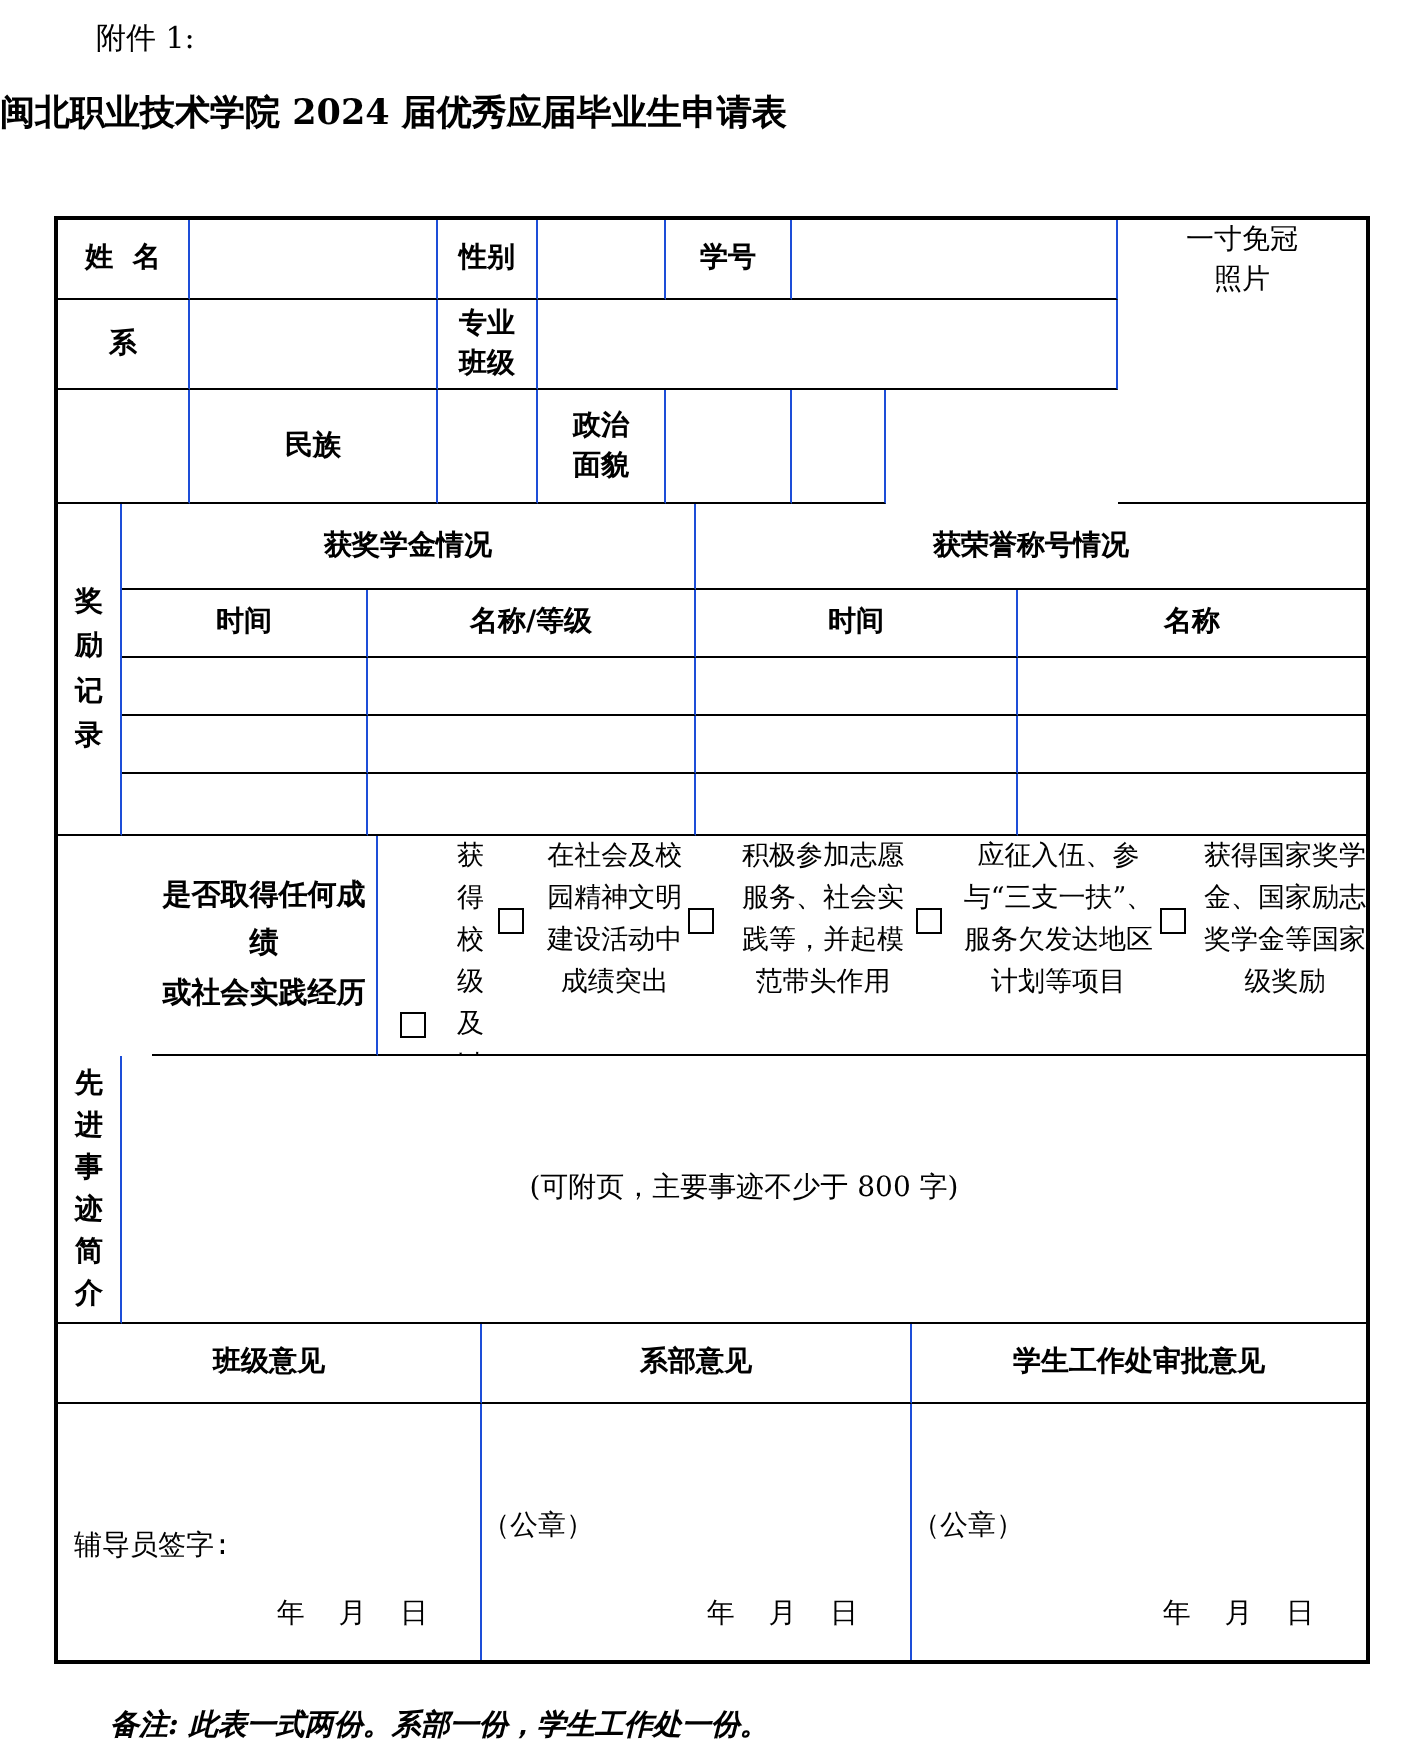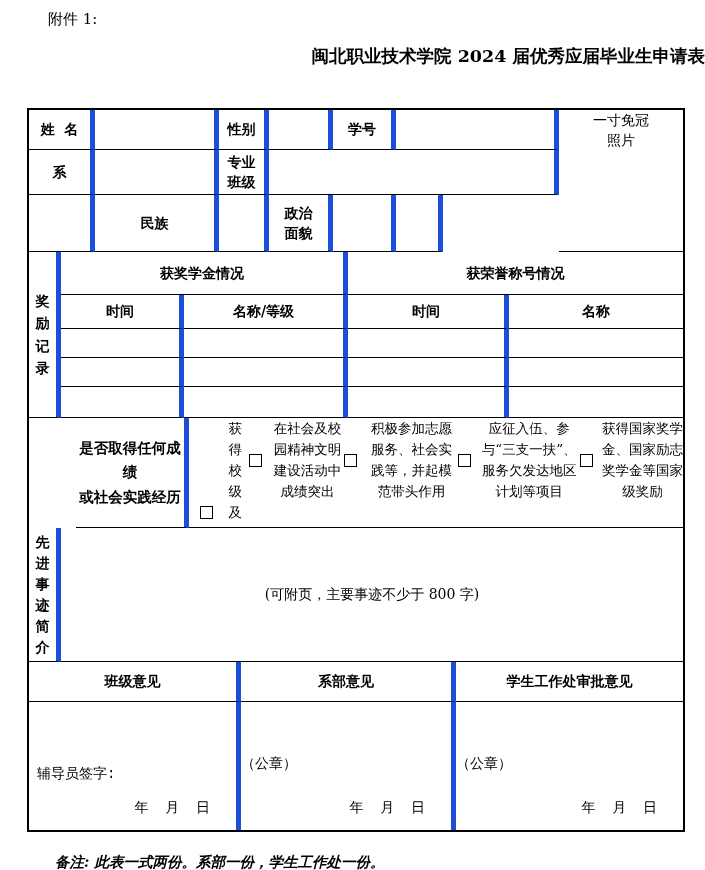--- a/index.html
+++ b/index.html
@@ -6,30 +6,30 @@
   body{
     width:705px;height:870px;position:relative;
     font-family:"DejaVu Serif","Liberation Serif",serif;
     color:#000;-webkit-font-smoothing:antialiased;
   }
   .attachment{
     position:absolute;left:48px;top:10px;font-size:15px;
   }
   .form-title{
     position:absolute;left:0;top:44px;width:100%;
-    text-align:right;font-weight:bold;font-size:17.5px;
+    text-align:left;font-weight:bold;font-size:17.5px;
     white-space:pre-wrap;
   }
   .form-wrap{
     position:absolute;left:27px;top:108px;width:654px;
     border:2px solid #000;background:#fff;
   }
   .grid{display:grid;}
   .cell{
-    border-right:5px solid #1d4ed8;border-bottom:1px solid #000;
+    border-right:1px solid #1d4ed8;border-bottom:1px solid #000;
     display:flex;align-items:center;justify-content:center;
     font-size:14px;white-space:pre-wrap;text-align:center;
     line-height:1.45;box-sizing:border-box;overflow:hidden;
   }
   .cell.last{border-right:none;}
   .cell.nobot{border-bottom:none;}
   .lbl{font-weight:bold;}
   
   .secA{grid-template-columns:66px 124px 50px 64px 63px 47px 56px 60px auto;
         grid-template-rows:40px 45px 57px;}

